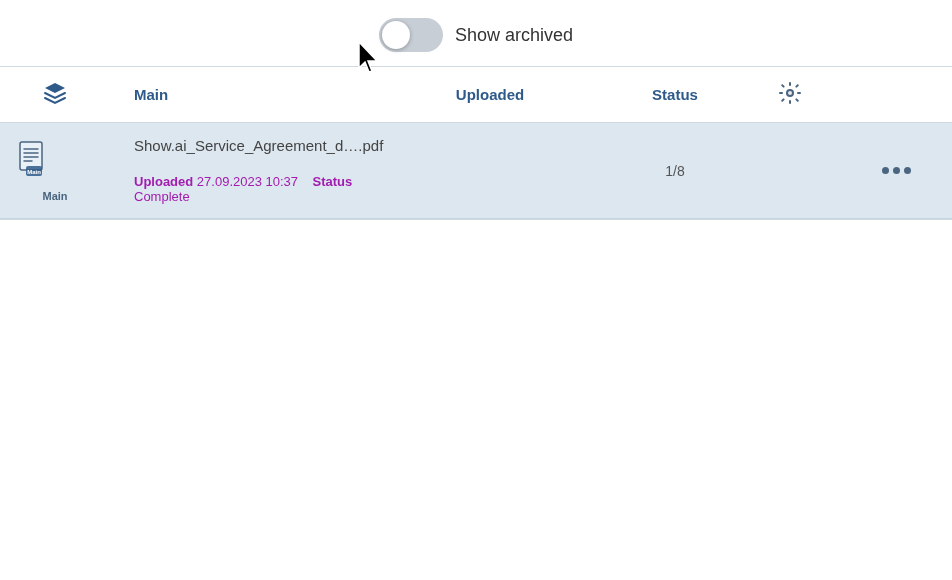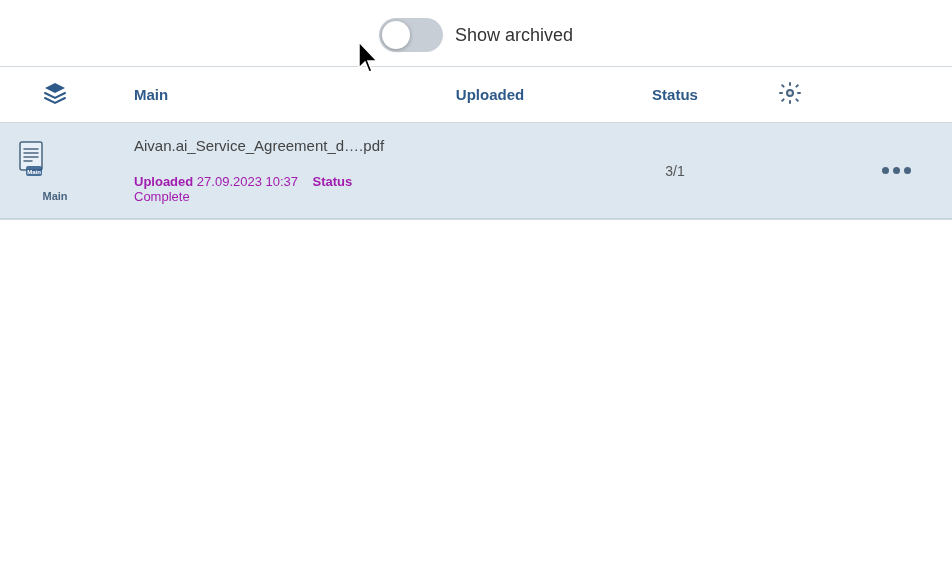--- a/index.html
+++ b/index.html
@@ -262,28 +262,28 @@
                 <line x1="8" y1="13" x2="22" y2="13" stroke="#4a6580" stroke-width="1.5" stroke-linecap="round"></line>
                 <line x1="8" y1="17" x2="22" y2="17" stroke="#4a6580" stroke-width="1.5" stroke-linecap="round"></line>
                 <line x1="8" y1="21" x2="16" y2="21" stroke="#4a6580" stroke-width="1.5" stroke-linecap="round"></line>
                 <rect x="10" y="26" width="16" height="10" rx="2" fill="#2e5a8a" opacity="0.85"></rect>
                 <text x="18" y="34" text-anchor="middle" fill="#ffffff" font-size="6" font-family="Arial" font-weight="bold">Main</text>
               </svg>
               <span class="doc-label">Main</span>
             </div>
           </td>
           <td>
-            <span class="file-name">Aivan.ai_Service_Agreement_d….pdf</span>
+            <span class="file-name">Show.ai_Service_Agreement_d….pdf</span>
             <span class="file-meta"><strong>Uploaded</strong> 27.09.2023 10:37 &nbsp;&nbsp; <strong>Status</strong> Complete</span>
           </td>
           <td>
             
           </td>
           <td>
-            <span>3/1</span>
+            <span>1/8</span>
           </td>
           <td></td>
           <td>
             <div class="more-icon">
               <span class="more-dot"></span>
               <span class="more-dot"></span>
               <span class="more-dot"></span>
             </div>
           </td>
         </tr>

